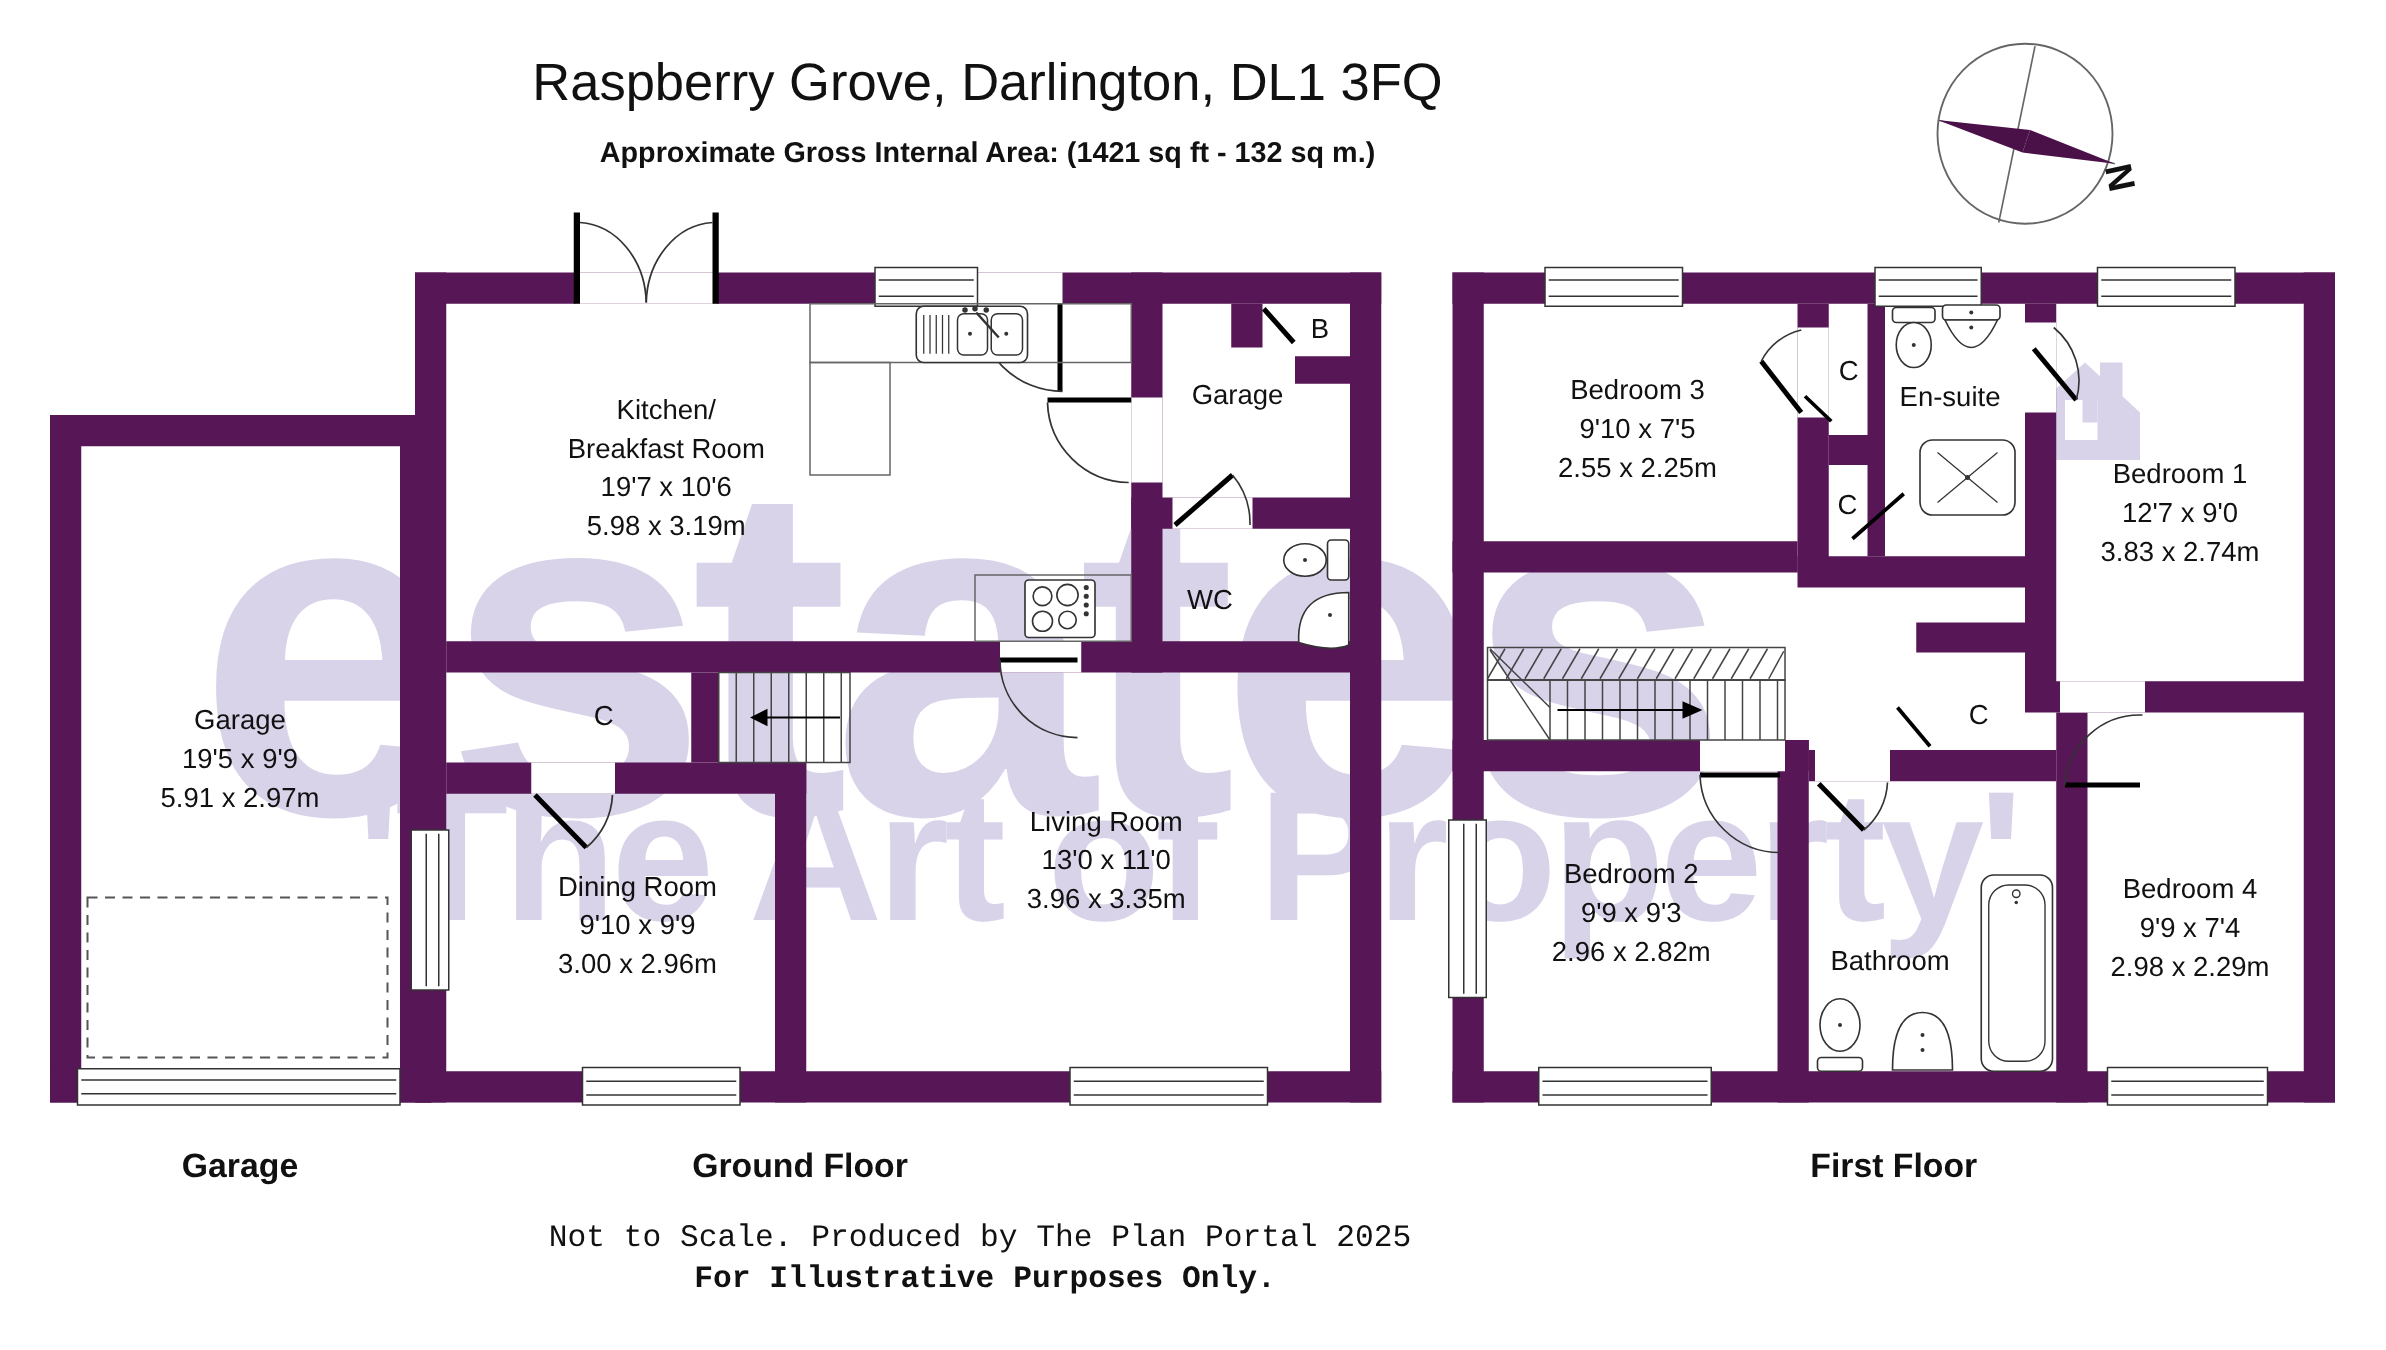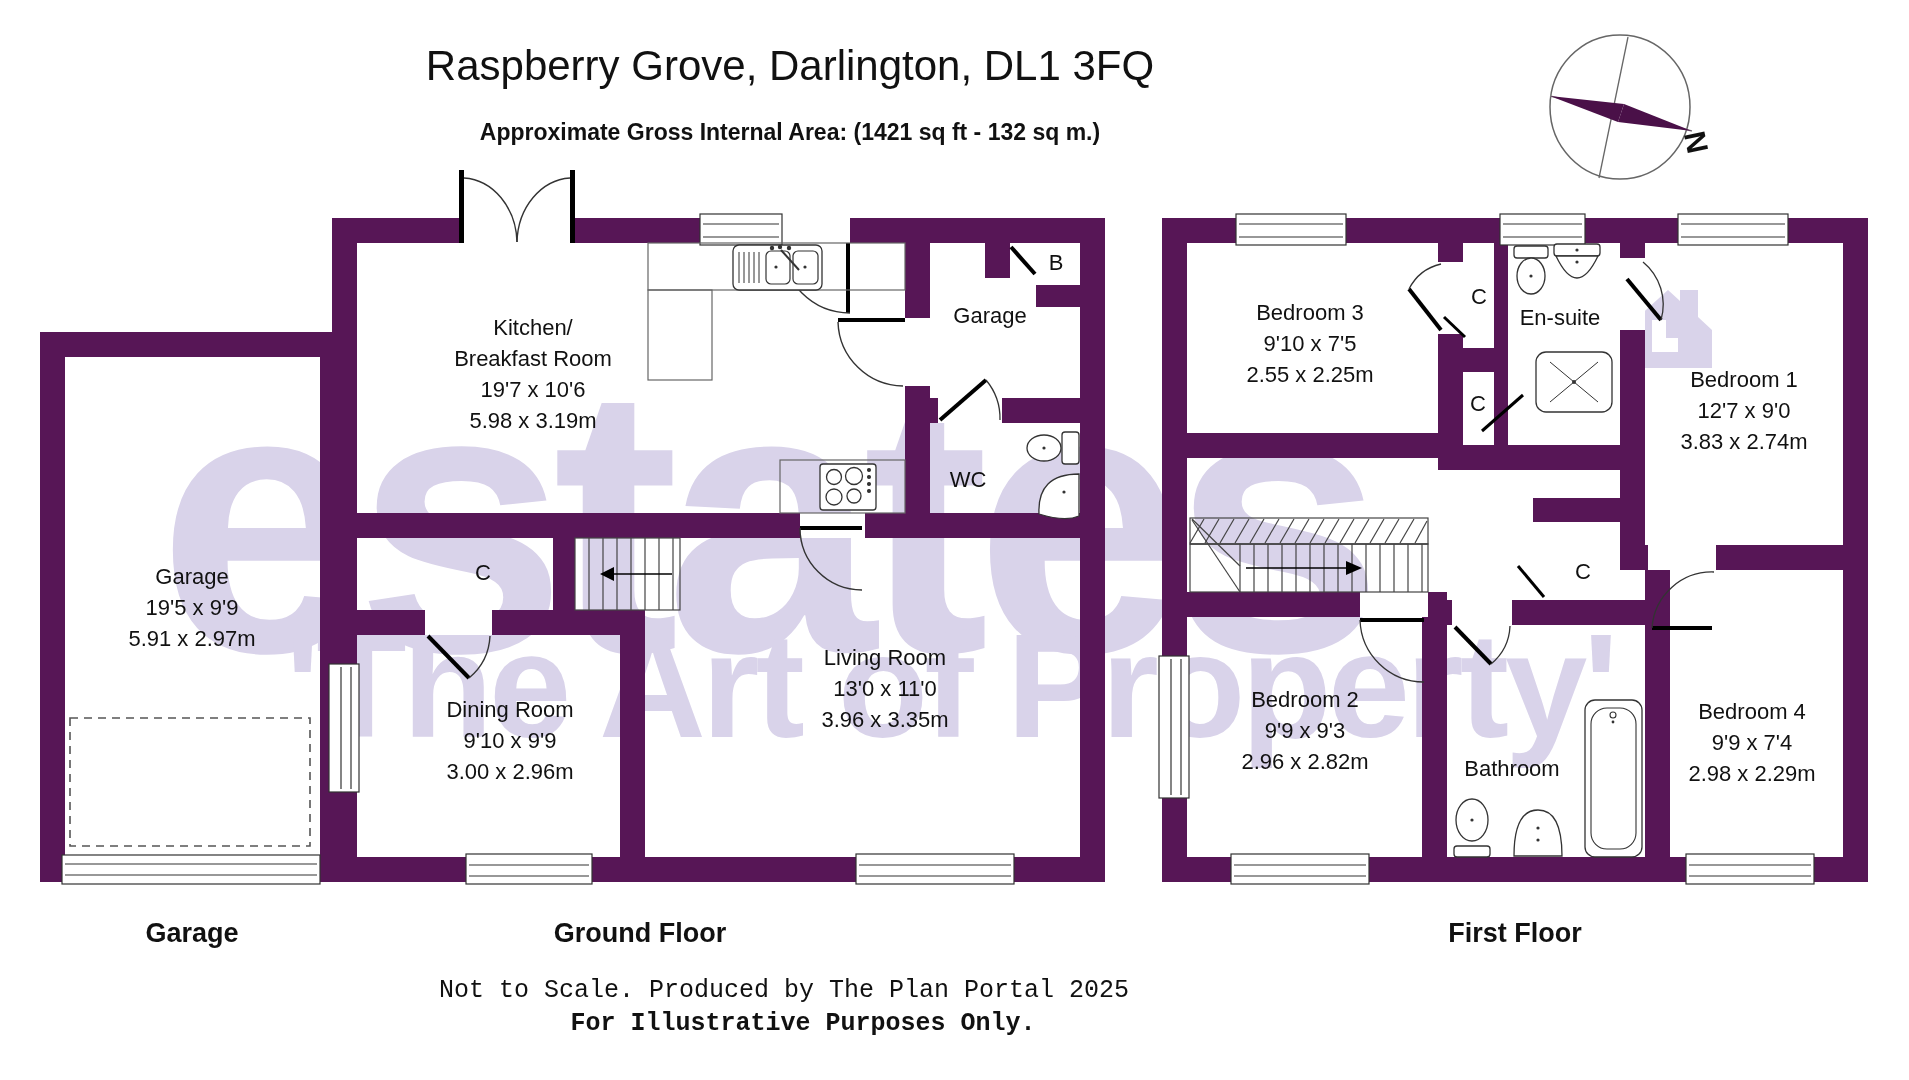--- a/index.html
+++ b/index.html
@@ -16,21 +16,21 @@
   
   .lbl{position:absolute;z-index:3;transform:translate(-50%,-50%);white-space:nowrap;
        font-size:22px;line-height:30px;text-align:center;}
   .rl{position:absolute;z-index:3;transform:translate(-50%,-50%);display:flex;
       flex-direction:column;align-items:center;font-size:22px;line-height:31px;
       white-space:nowrap;text-align:center;}
   .title{position:absolute;z-index:3;transform:translate(-50%,-50%);font-size:42px;font-weight:normal;white-space:nowrap;}
   .subtitle{position:absolute;z-index:3;transform:translate(-50%,-50%);font-size:23px;font-weight:bold;white-space:nowrap;}
   .floorlbl{position:absolute;z-index:3;transform:translate(-50%,-50%);font-size:27px;font-weight:bold;white-space:nowrap;}
   .foot{position:absolute;z-index:3;transform:translate(-50%,-50%);font-size:25px;white-space:nowrap;font-family:Liberation Mono, monospace;}
-  .foot.b{font-weight:bold;margin-left:15px;}
+  .foot.b{font-weight:bold;}
 </style>
 </head>
 <body>
 
 <div id="canvas">
 
   <div id="wm">
     <div class="wm-brand">estates</div>
     <div class="wm-tag">'The Art of Property'</div>
     <svg width="120" height="95" style="position:absolute;left:1618px;top:284px">
@@ -326,21 +326,21 @@
     </g>
     <g>
       <rect x="1585" y="700" width="57" height="157" rx="10" fill="#fff" stroke="#333" stroke-width="1.3"></rect>
       <rect x="1591" y="708" width="45" height="141" rx="16" fill="none" stroke="#333" stroke-width="1.1"></rect>
       <circle cx="1613" cy="715" r="3" fill="none" stroke="#333" stroke-width="1.1"></circle>
       <circle cx="1613" cy="722" r="1.4" fill="#333"></circle>
     </g>
   </svg>
 
   <div class="title" style="left:790px;top:66px">Raspberry Grove, Darlington, DL1 3FQ</div>
-  <div class="subtitle" style="left:790px;top:132px">Approximate Gross Internal Area: (1421 sq ft - 132 sq m.)</div>
+  <div class="subtitle" style="left:790px;top:122px">Approximate Gross Internal Area: (1421 sq ft - 132 sq m.)</div>
 
   <div class="rl" style="left:192px;top:607px">
     <span>Garage</span>
     <span>19'5 x 9'9</span>
     <span>5.91 x 2.97m</span>
   </div>
 
   <div class="rl" style="left:533px;top:374px">
     <span>Kitchen/</span>
     <span>Breakfast Room</span>

